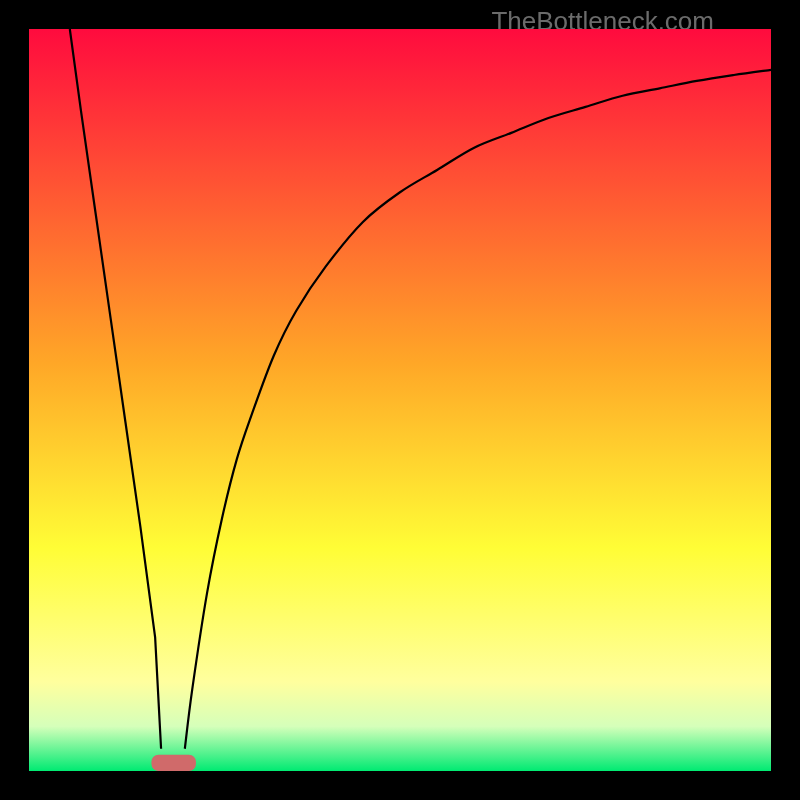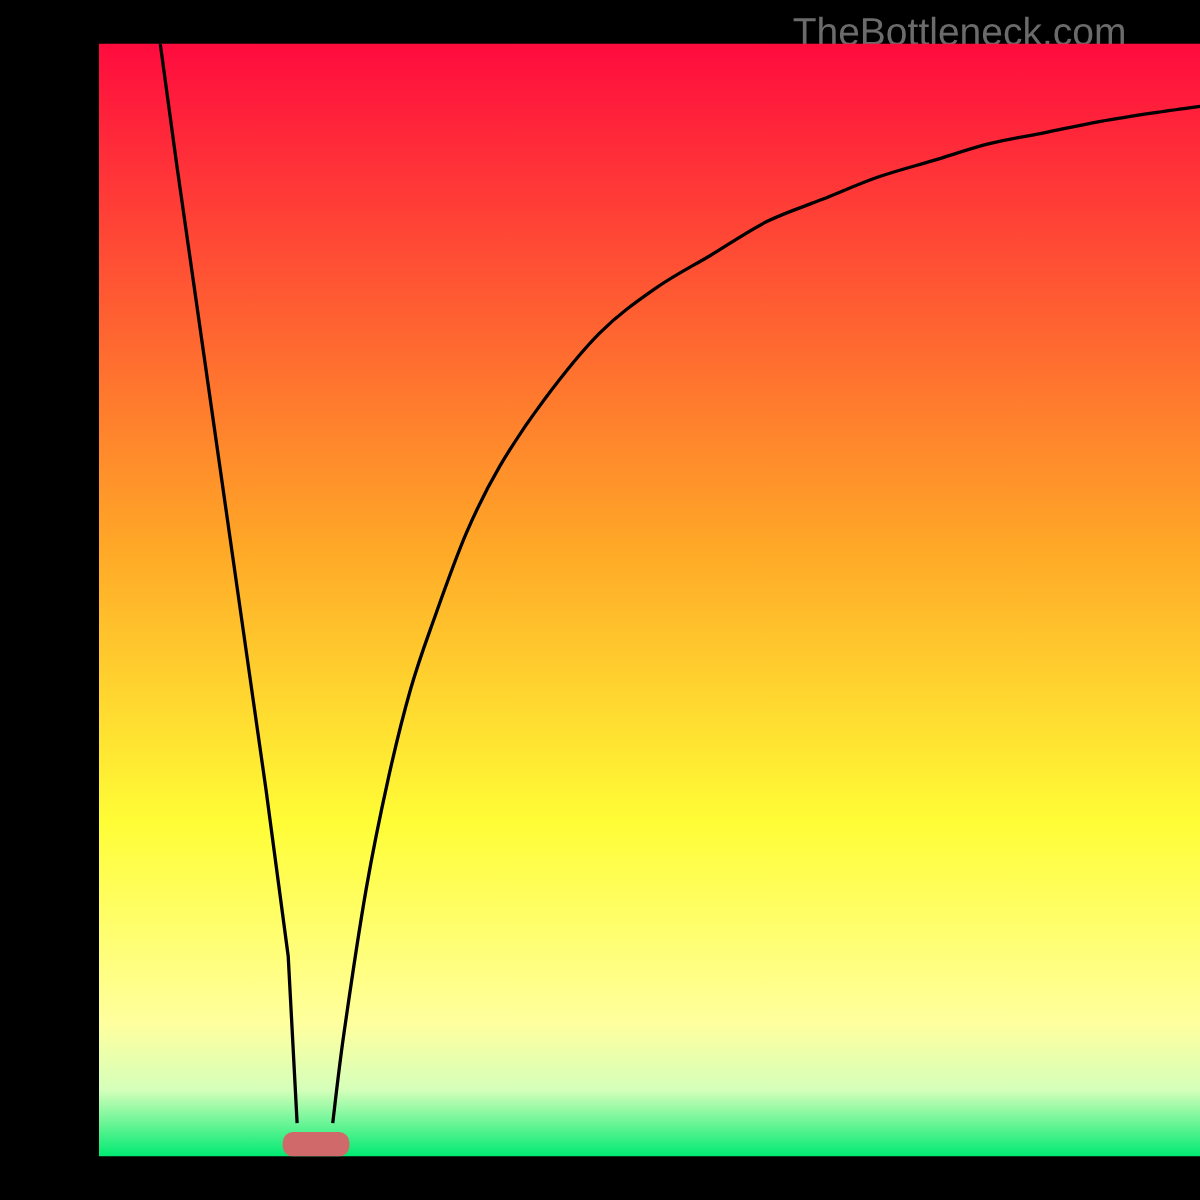--- a/index.html
+++ b/index.html
@@ -10,21 +10,20 @@
     background: #000;
     overflow: hidden;
   }
   .frame {
     position: absolute;
     left: 0;
     top: 0;
     width: 728px;
     height: 800px;
     background: #000;
-    margin-left: 37px;
   }
   .plot {
     position: absolute;
     left: 29px;
     top: 29px;
     width: 742px;
     height: 742px;
   }
   .watermark {
     position: absolute;

